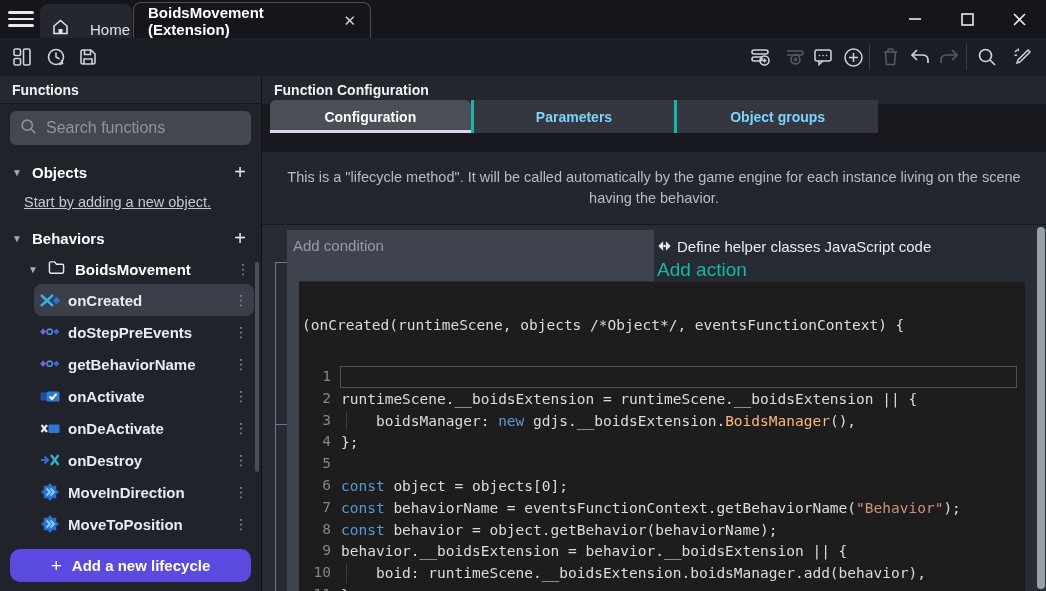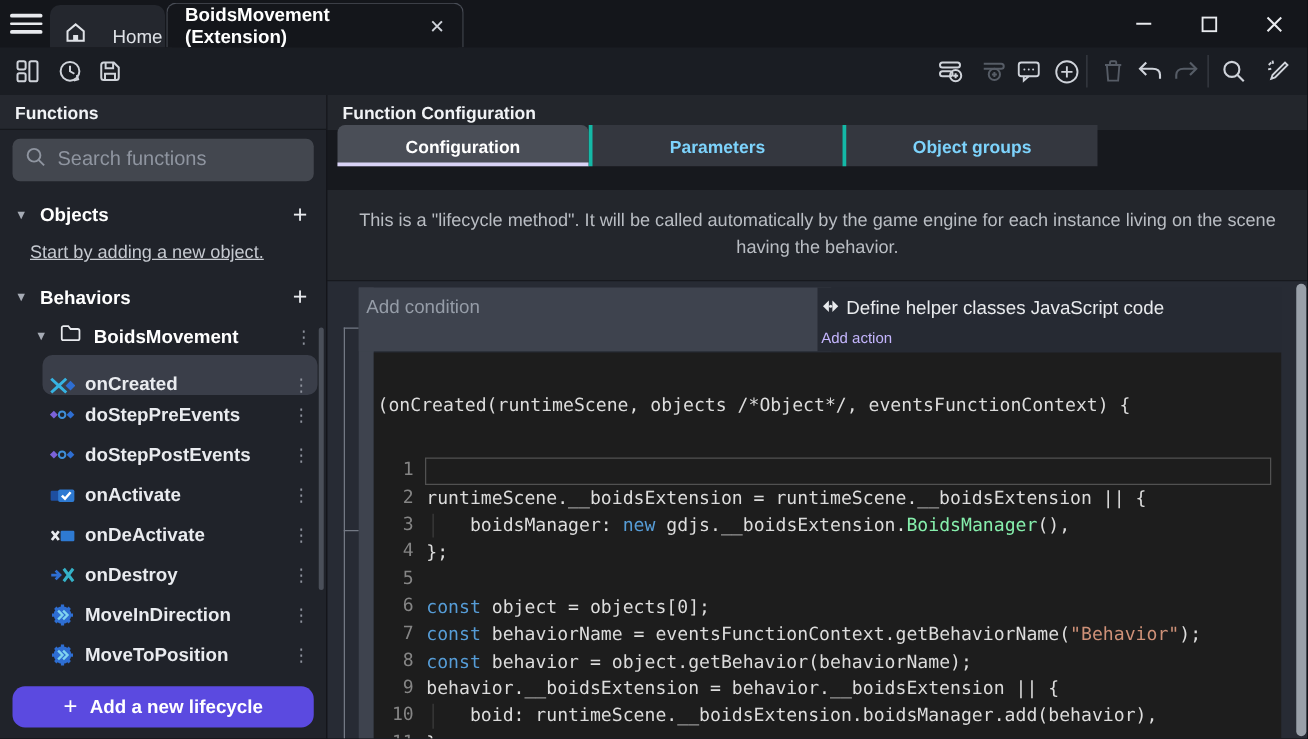--- a/index.html
+++ b/index.html
@@ -35,21 +35,21 @@
   .searchbox input::placeholder { color:#8f95a0; }
   .tree-row { position:absolute; left:0; width:252px; height:28px; display:flex; align-items:center; gap:10px; padding-left:12px; cursor:pointer; }
   .tree-row .grow { flex:1; }
   .sec-label { font-size:15px; font-weight:700; color:#fff; }
   .chev { color:#a6abb5; font-size:10px; width:10px; }
   .plus-btn { color:#e8eaee; font-size:20px; font-weight:400; width:24px; text-align:center; cursor:pointer; }
   .hint { position:absolute; left:24px; top:118px; font-size:14.5px; color:#c5c9d0;text-decoration:underline; }
   .kebab { color:#8d929c; font-size:14px; letter-spacing:0; width:18px; text-align:center; cursor:pointer; }
   .fn-list { position:absolute; left:0; top:208px; width:262px; }
   .fn-item { position:relative; height:32px; margin:0 8px 0 34px; display:flex; align-items:center; gap:8px; padding:0 4px 0 6px; border-radius:8px; cursor:pointer; }
-  .fn-item.selected { background:#3a3e49;align-items:flex-end; }
+  .fn-item.selected { background:#3a3e49; }
   .fn-item .lbl { flex:1; font-size:15px; font-weight:700; color:#e9ebef; }
   .fn-icon { width:20px; height:16px; display:flex; align-items:center; justify-content:center; }
   .add-fn-btn { position:absolute; left:10px; top:473px; width:241px; height:33px; background:#5b4ae0; border-radius:10px; display:flex; align-items:center; justify-content:center; gap:10px; color:#fff; font-size:15px; font-weight:700; cursor:pointer; }
   .sb-scroll { position:absolute; right:2px; top:186px; width:4px; height:210px; background:#4a4f59; border-radius:2px; }
   
   .main { position:absolute; left:262px; top:76px; width:784px; height:515px; background:#17191e; }
   .main-header { position:absolute; left:0; top:0; width:100%; height:28px; background:#23262c; display:flex; align-items:center; padding-left:12px; font-size:14px; font-weight:700; color:#f0f2f5; }
   .tabs { position:absolute; left:8px; top:24px; width:608px; height:33px; display:flex; }
   .tab-btn { flex:1; background:#34373f; display:flex; align-items:center; justify-content:center; font-size:14px; font-weight:700; color:#7dd3fc; position:relative; cursor:pointer; border-left:3px solid #14b8a6; }
   .tab-btn:first-child { border-left:none; }
@@ -58,29 +58,29 @@
   .desc-panel { position:absolute; left:0; top:76px; width:784px; height:72px; background:#23262c; display:flex; align-items:center; justify-content:center; }
   .desc-text { width:742px; text-align:center; font-size:14.5px; line-height:21px; color:#b9bdc3; }
   .events { position:absolute; left:0; top:149px; width:784px; height:366px; background:#272b34; overflow:hidden; }
   .bracket-v { position:absolute; left:13px; top:37px; bottom:0; width:1px; background:#737984; }
   .bracket-t1 { position:absolute; left:13px; top:37px; width:12px; height:1px; background:#737984; }
   .bracket-t2 { position:absolute; left:13px; top:199px; width:12px; height:1px; background:#737984; }
   .ev-strip { position:absolute; left:25px; top:5px; width:12px; height:361px; background:#3e434e; }
   .add-cond { position:absolute; left:25px; top:5px; width:378px; height:51px; background:#3e434e; padding:7px 0 0 6px; font-size:15px; color:#959ca7; cursor:pointer; }
   .js-head { position:absolute; left:392px; top:5px; width:371px; height:51px; background:#262a33; padding:4px 0 0 3px; }
   .js-title { display:flex; align-items:center; gap:5px; font-size:15px; color:#e9ebee; height:24px; }
-  .add-action { font-size:12px; color:#c4b5fd; height:24px; display:flex; align-items:center; cursor:pointer; }
+  .add-action { font-size:19px; color:#14b8a6; height:24px; display:flex; align-items:center; cursor:pointer; }
   .code { position:absolute; left:37px; top:57px; width:726px; height:309px; background:#1d1d1d; font-family:"DejaVu Sans Mono", monospace; font-size:14.5px; color:#dcdcdc; padding:3px 4px 0 3px; overflow:hidden; white-space:pre; }
   .code-header { line-height:17px; padding-left:0; }
   .code-line { display:flex; height:21.8px; line-height:21.8px; }
   .ln { width:38px; text-align:right; padding-right:9px; color:#858585; flex:none; }
   .lt { flex:1; position:relative; border:1px solid transparent; margin-right:4px; }
   .code-line.active .lt { border-color:#515151; }
   .guide { position:absolute; left:5px; top:0; bottom:0; border-left:1px solid #3c3c3c; }
-  .c-kw { color:#569cd6; } .c-cls { color:#86efac; } .c-str { color:#ce9178; }
+  .c-kw { color:#569cd6; } .c-cls { color:#fdba74; } .c-str { color:#ce9178; }
   .ev-scroll { position:absolute; left:775px; top:2px; width:8px; height:362px; background:#99a0a9; border-radius:4px; }
 </style>
 </head>
 <body>
 
 <div class="app">
 
   <div class="titlebar">
     <div class="hamburger">
         <i></i>
@@ -293,21 +293,21 @@
           <span class="kebab">⋮</span>
         </div>
         <div class="fn-item">
           <span class="fn-icon">
             <svg width="20" height="14" viewBox="0 0 20 14" fill="none">
               <rect x="0.9" y="4.5" width="4.4" height="4.4" transform="rotate(45 3.1 6.7)" fill="#7b62d8"></rect>
               <circle cx="9.7" cy="6.7" r="2.6" stroke="#3f8fd8" stroke-width="1.6"></circle>
               <rect x="14.2" y="4.5" width="4.4" height="4.4" transform="rotate(45 16.4 6.7)" fill="#2e6ed2"></rect>
             </svg>
           </span>
-          <span class="lbl">doStepPostEvents</span>
+          <span class="lbl">getBehaviorName</span>
           <span class="kebab">⋮</span>
         </div>
         <div class="fn-item">
           <span class="fn-icon">
             <svg width="20" height="13" viewBox="0 0 20 13" fill="none">
               <rect x="0.5" y="2.5" width="7" height="8" rx="1" fill="#1e4fa0"></rect>
               <rect x="6.5" y="1.5" width="13" height="10" rx="1.5" fill="#2e7ad2"></rect>
               <path d="M9.5 6.5 L12 9 L16.5 3.8" stroke="#fff" stroke-width="2"></path>
             </svg>
           </span>

